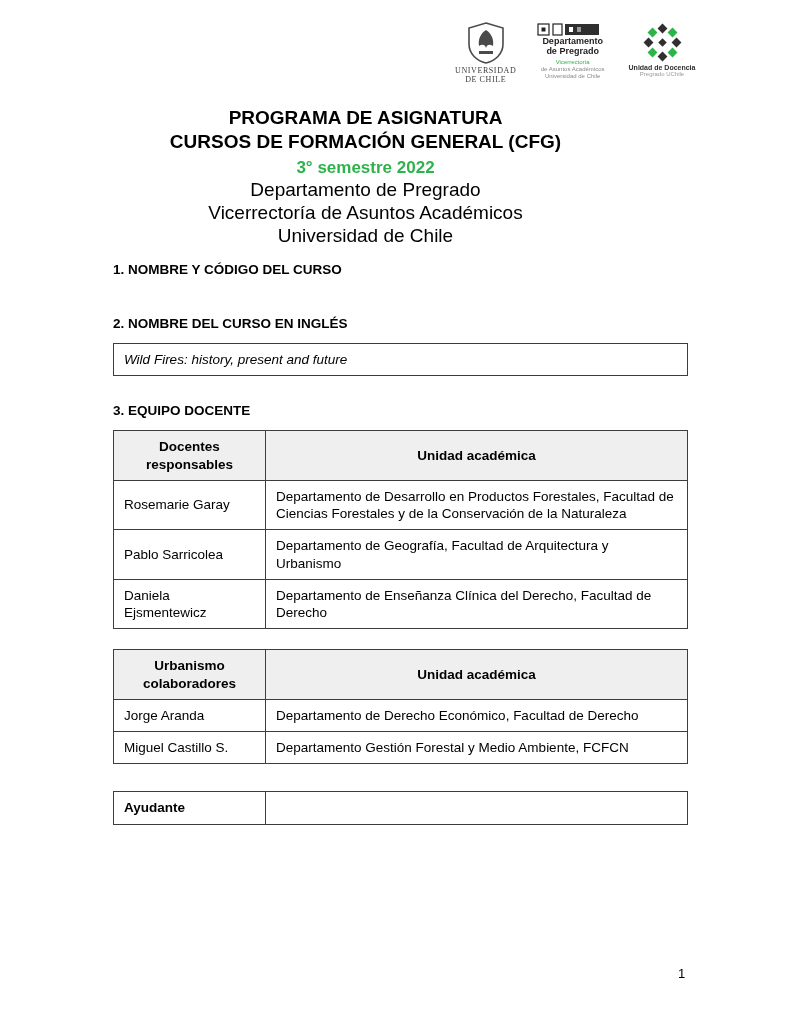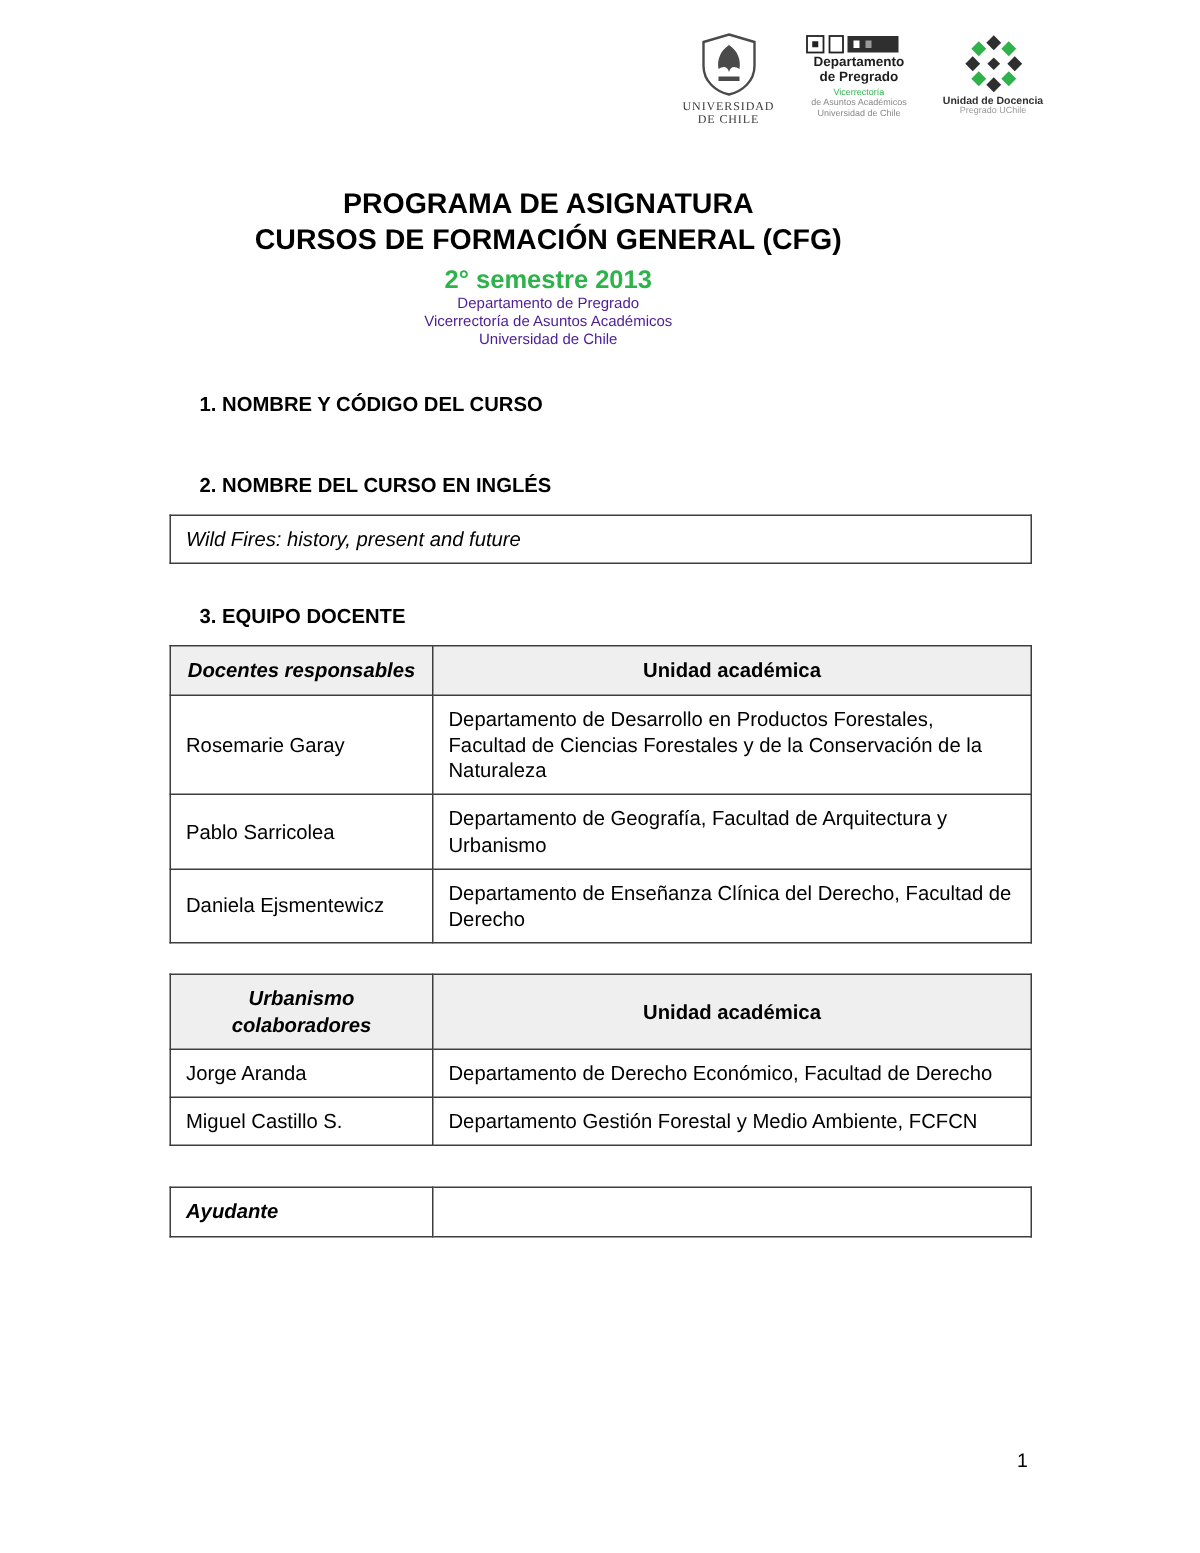--- a/index.html
+++ b/index.html
@@ -25,35 +25,35 @@
     color:#3c3c3c; white-space:nowrap;
   }
   .logo-pregrado { align-items:center; width:84px; }
   .logo-pregrado .pg-line { font-size:9px; font-weight:bold; color:#1d1d1d; line-height:1.1; }
   .logo-pregrado .pg-tiny-green { font-size:6px; color:#2eb24a; line-height:1.15; margin-top:2px; }
   .logo-pregrado .pg-tiny { font-size:6px; color:#8a8a8a; line-height:1.15; }
   .logo-docencia { width:66px; }
   .logo-docencia .dc-line1 { font-size:7px; font-weight:bold; color:#2e2e2e; margin-top:2px; white-space:nowrap; }
   .logo-docencia .dc-line2 { font-size:6px; color:#9a9a9a; white-space:nowrap; }
   
-  .title-block { position:absolute; top:125px; left:78px; width:575px; text-align:center; }
+  .title-block { position:absolute; top:106px; left:78px; width:575px; text-align:center; }
   .doc-title { font-size:19px; font-weight:bold; line-height:1.25; color:#000; }
   .doc-semester { font-size:17px; font-weight:bold; color:#2eb24a; margin-top:4px; }
-  .doc-sub { font-size:10px; color:#4c1d95; line-height:1.22; }
+  .doc-sub { font-size:19px; color:#000000; line-height:1.22; }
   .doc-sub:first-of-type { margin-top:4px; }
   
   .content { position:absolute; top:262px; left:113px; width:575px; }
-  .section-heading { font-size:13.5px; font-weight:bold; margin-bottom:12px;margin-left:20px; }
+  .section-heading { font-size:13.5px; font-weight:bold; margin-bottom:12px; }
   table { border-collapse:collapse; width:100%; table-layout:fixed; margin-bottom:0; }
   td, th { border:1px solid #3d3d3d; font-size:13.5px; padding:7px 10px; vertical-align:middle; text-align:left; line-height:1.28; }
   th { background:#efefef; font-weight:bold; text-align:center; }
   .gap-lg { height:27px; }
   .gap-md { height:20px; }
   .col-label { width:95px; font-weight:bold; }
-  .col-name { width:175px;font-style:italic; }
+  .col-name { width:152px; }
   .italic { font-style:italic; }
   .ayudante-row td { height:32px; }
   
   .page-number { position:absolute; left:678px; top:966px; font-size:13px; color:#000; }
 </style>
 </head>
 <body>
 
 <div class="page">
 
@@ -99,21 +99,21 @@
         </g>
       </svg>
       <div class="dc-line1">Unidad de Docencia</div>
       <div class="dc-line2">Pregrado UChile</div>
     </div>
   </div>
 
   <div class="title-block">
     <div class="doc-title">PROGRAMA DE ASIGNATURA</div>
     <div class="doc-title">CURSOS DE FORMACIÓN GENERAL (CFG)</div>
-    <div class="doc-semester">2° semestre 2013</div>
+    <div class="doc-semester">3° semestre 2022</div>
     <div class="doc-sub">Departamento de Pregrado</div>
     <div class="doc-sub">Vicerrectoría de Asuntos Académicos</div>
     <div class="doc-sub">Universidad de Chile</div>
   </div>
 
   <div class="content">
 
     <div class="section-heading">1. NOMBRE Y CÓDIGO DEL CURSO</div>
 
     <div class="gap-lg"></div>

